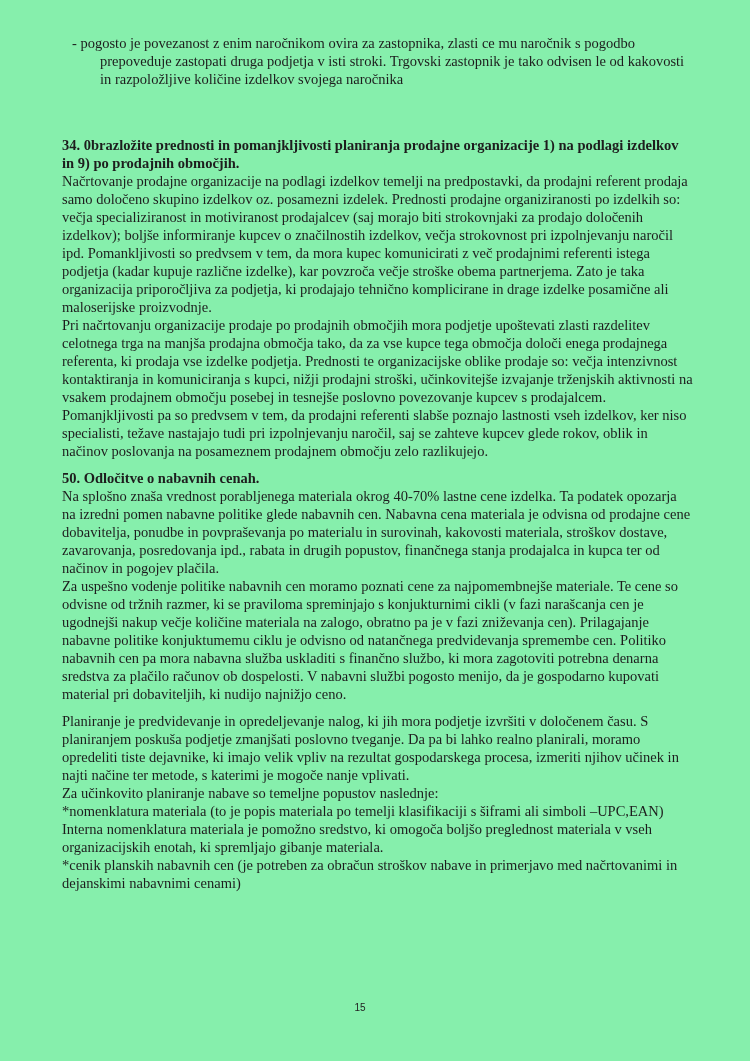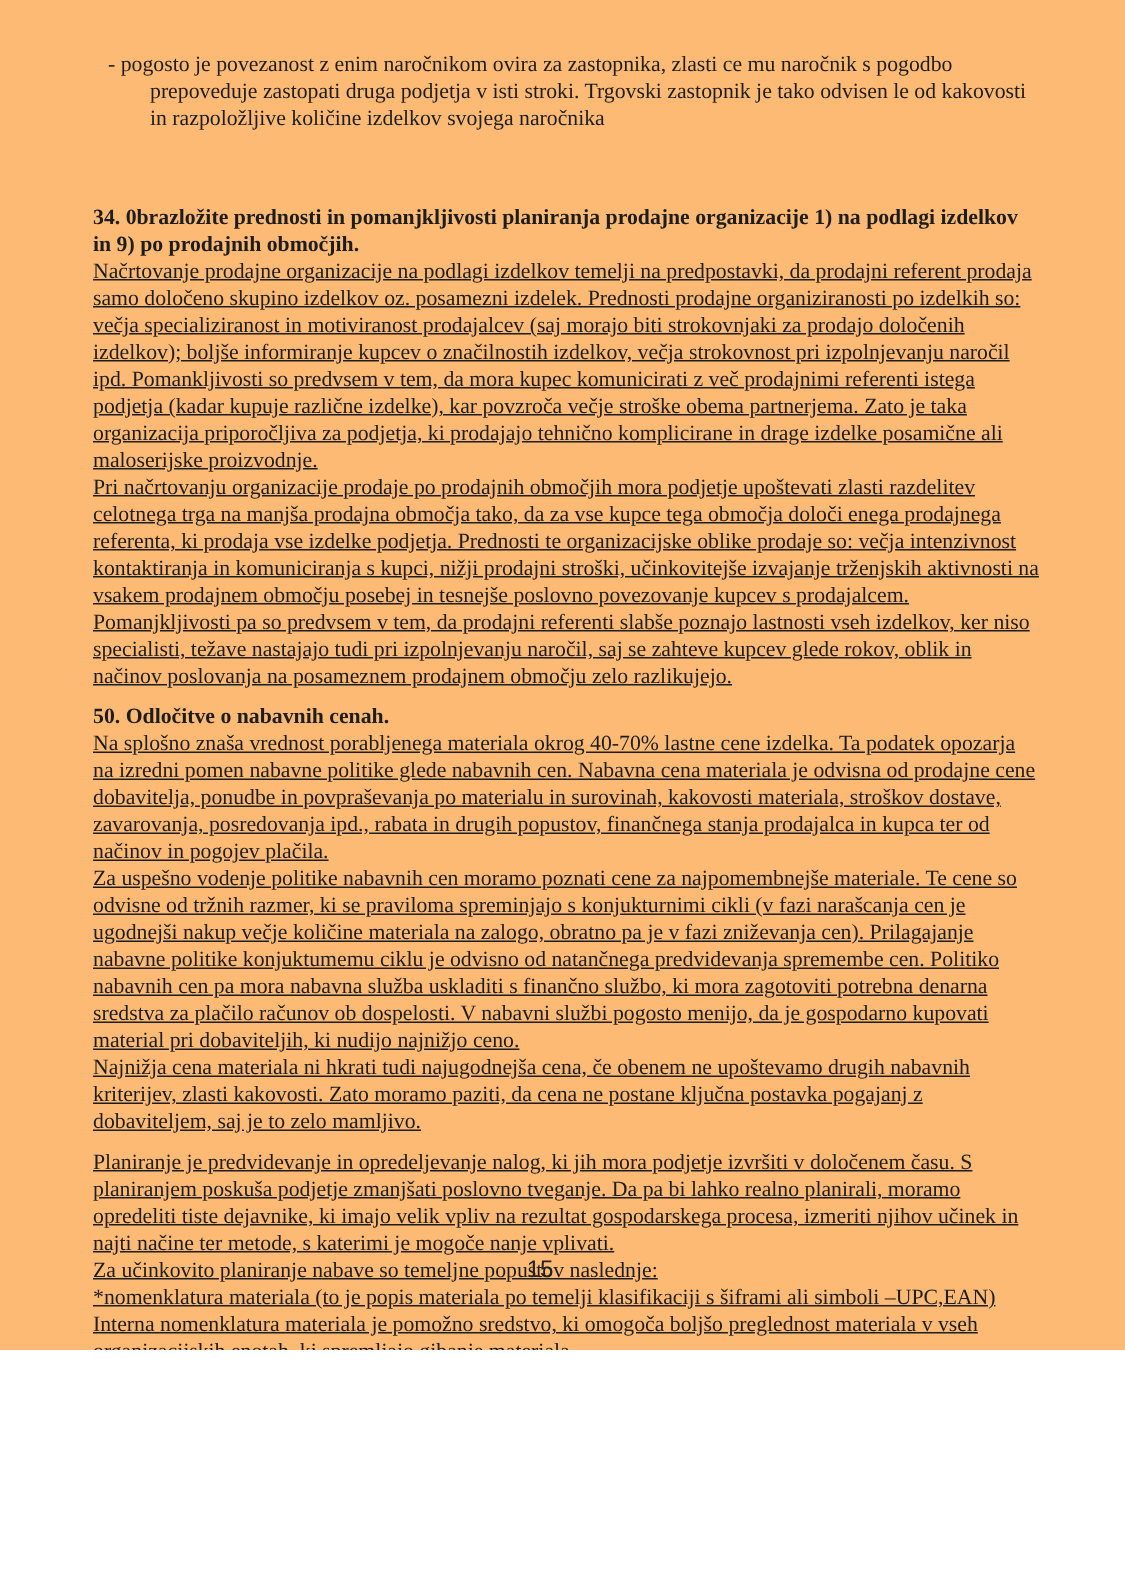--- a/index.html
+++ b/index.html
@@ -3,22 +3,22 @@
 <meta charset="utf-8">
 <style>
   html, body {
     margin: 0;
     padding: 0;
     background: #ffffff;
   }
   .page {
     position: relative;
     width: 750px;
-    height: 900px;
-    background: #fdba74;
+    height: 1061px;
+    background: #86efac;
     box-sizing: border-box;
     font-family: "Liberation Serif", serif;
     font-size: 14.5px;
     line-height: 18px;
     color: #1d1d1d;
     overflow: hidden;
   }
   .content {
     padding: 34px 56px 0 62px;
   }
@@ -34,30 +34,29 @@
     margin-top: 9px;
   }
   .qa-heading {
     font-size: 14.5px;
     line-height: 18px;
     font-weight: bold;
     margin: 0;
   }
   .qa-paragraph {
     margin: 0;
-    text-decoration: underline;
   }
   .page-number {
     position: absolute;
     left: 0;
     right: 30px;
     bottom: 44px;
     text-align: center;
     font-family: "Liberation Sans", sans-serif;
-    font-size: 16px;
+    font-size: 10px;
     color: #222222;
   }
 </style>
 </head>
 <body>
 
 <div class="page">
   <div class="content">
 
     <div class="bullet-item">- pogosto je povezanost z enim naročnikom ovira za zastopnika, zlasti ce mu naročnik s pogodbo prepoveduje zastopati druga podjetja v isti stroki. Trgovski zastopnik je tako odvisen le od kakovosti in razpoložljive količine izdelkov svojega naročnika</div>
@@ -65,26 +64,26 @@
     <section class="qa-section">
       <h3 class="qa-heading">34. 0brazložite prednosti in pomanjkljivosti planiranja prodajne organizacije 1) na podlagi izdelkov in 9) po prodajnih območjih.</h3>
       <p class="qa-paragraph">Načrtovanje prodajne organizacije na podlagi izdelkov temelji na predpostavki, da prodajni referent prodaja samo določeno skupino izdelkov oz. posamezni izdelek. Prednosti prodajne organiziranosti po izdelkih so: večja specializiranost in motiviranost prodajalcev (saj morajo biti strokovnjaki za prodajo določenih izdelkov); boljše informiranje kupcev o značilnostih izdelkov, večja strokovnost pri izpolnjevanju naročil ipd. Pomankljivosti so predvsem v tem, da mora kupec komunicirati z več prodajnimi referenti istega podjetja (kadar kupuje različne izdelke), kar povzroča večje stroške obema partnerjema. Zato je taka organizacija priporočljiva za podjetja, ki prodajajo tehnično komplicirane in drage izdelke posamične ali maloserijske proizvodnje.</p>
       <p class="qa-paragraph">Pri načrtovanju organizacije prodaje po prodajnih območjih mora podjetje upoštevati zlasti razdelitev celotnega trga na manjša prodajna območja tako, da za vse kupce tega območja določi enega prodajnega referenta, ki prodaja vse izdelke podjetja. Prednosti te organizacijske oblike prodaje so: večja intenzivnost kontaktiranja in komuniciranja s kupci, nižji prodajni stroški, učinkovitejše izvajanje trženjskih aktivnosti na vsakem prodajnem območju posebej in tesnejše poslovno povezovanje kupcev s prodajalcem. Pomanjkljivosti pa so predvsem v tem, da prodajni referenti slabše poznajo lastnosti vseh izdelkov, ker niso specialisti, težave nastajajo tudi pri izpolnjevanju naročil, saj se zahteve kupcev glede rokov, oblik in načinov poslovanja na posameznem prodajnem območju zelo razlikujejo.</p>
     </section>
 
     <section class="qa-section">
       <h3 class="qa-heading">50. Odločitve o nabavnih cenah.</h3>
       <p class="qa-paragraph">Na splošno znaša vrednost porabljenega materiala okrog 40-70% lastne cene izdelka. Ta podatek opozarja na izredni pomen nabavne politike glede nabavnih cen. Nabavna cena materiala je odvisna od prodajne cene dobavitelja, ponudbe in povpraševanja po materialu in surovinah, kakovosti materiala, stroškov dostave, zavarovanja, posredovanja ipd., rabata in drugih popustov, finančnega stanja prodajalca in kupca ter od načinov in pogojev plačila.</p>
       <p class="qa-paragraph">Za uspešno vodenje politike nabavnih cen moramo poznati cene za najpomembnejše materiale. Te cene so odvisne od tržnih razmer, ki se praviloma spreminjajo s konjukturnimi cikli (v fazi narašcanja cen je ugodnejši nakup večje količine materiala na zalogo, obratno pa je v fazi zniževanja cen). Prilagajanje nabavne politike konjuktumemu ciklu je odvisno od natančnega predvidevanja spremembe cen. Politiko nabavnih cen pa mora nabavna služba uskladiti s finančno službo, ki mora zagotoviti potrebna denarna sredstva za plačilo računov ob dospelosti. V nabavni službi pogosto menijo, da je gospodarno kupovati material pri dobaviteljih, ki nudijo najnižjo ceno.</p>
-      <p class="qa-paragraph">Najnižja cena materiala ni hkrati tudi najugodnejša cena, če obenem ne upoštevamo drugih  nabavnih kriterijev, zlasti kakovosti. Zato moramo paziti, da cena ne postane ključna postavka pogajanj z dobaviteljem, saj je to zelo mamljivo.</p>
     </section>
 
     <section class="qa-section">
       <p class="qa-paragraph">Planiranje je predvidevanje in opredeljevanje nalog, ki jih mora podjetje izvršiti v določenem času. S planiranjem poskuša podjetje zmanjšati poslovno tveganje. Da pa bi lahko realno planirali, moramo opredeliti tiste dejavnike, ki imajo velik vpliv na rezultat gospodarskega procesa, izmeriti njihov učinek in najti načine ter metode, s katerimi je mogoče nanje vplivati.</p>
       <p class="qa-paragraph">Za učinkovito planiranje nabave so temeljne popustov naslednje:</p>
       <p class="qa-paragraph">*nomenklatura materiala (to je popis materiala po temelji klasifikaciji s šiframi ali simboli –UPC,EAN)</p>
       <p class="qa-paragraph">Interna nomenklatura materiala je pomožno sredstvo, ki omogoča boljšo preglednost materiala v vseh organizacijskih enotah, ki spremljajo gibanje materiala.</p>
+      <p class="qa-paragraph">*cenik planskih nabavnih cen (je potreben za obračun stroškov nabave in primerjavo med načrtovanimi in dejanskimi nabavnimi cenami)</p>
     </section>
 
   </div>
 
   <div class="page-number">15</div>
 </div>
 
 </body></html>

